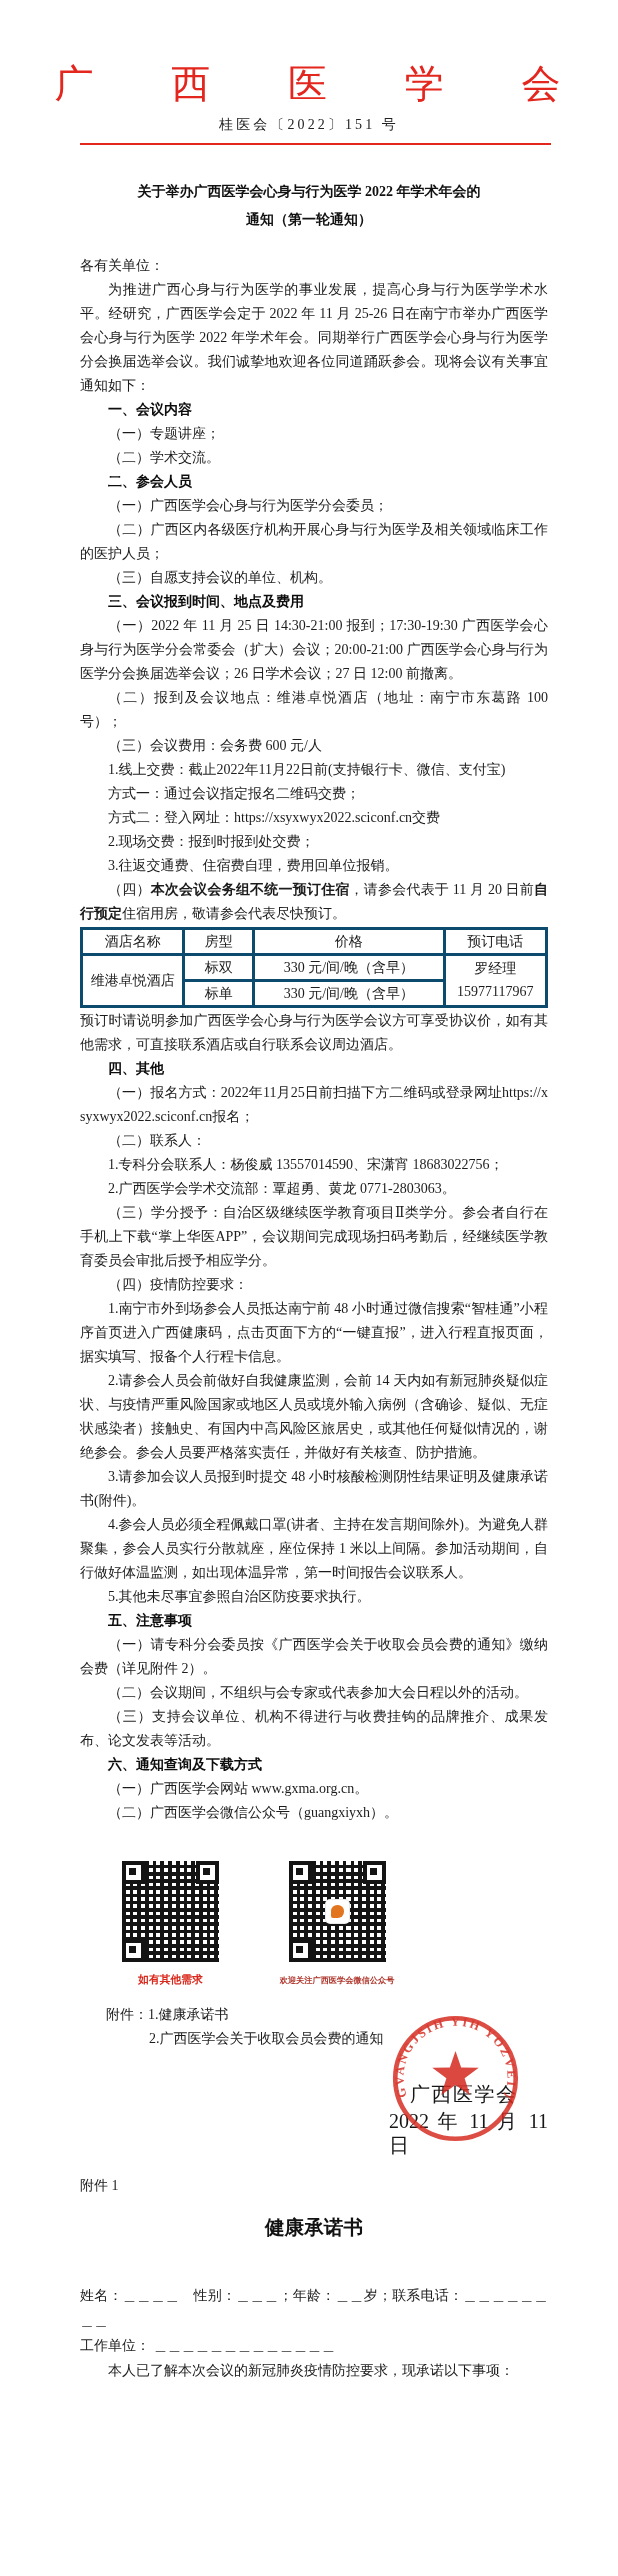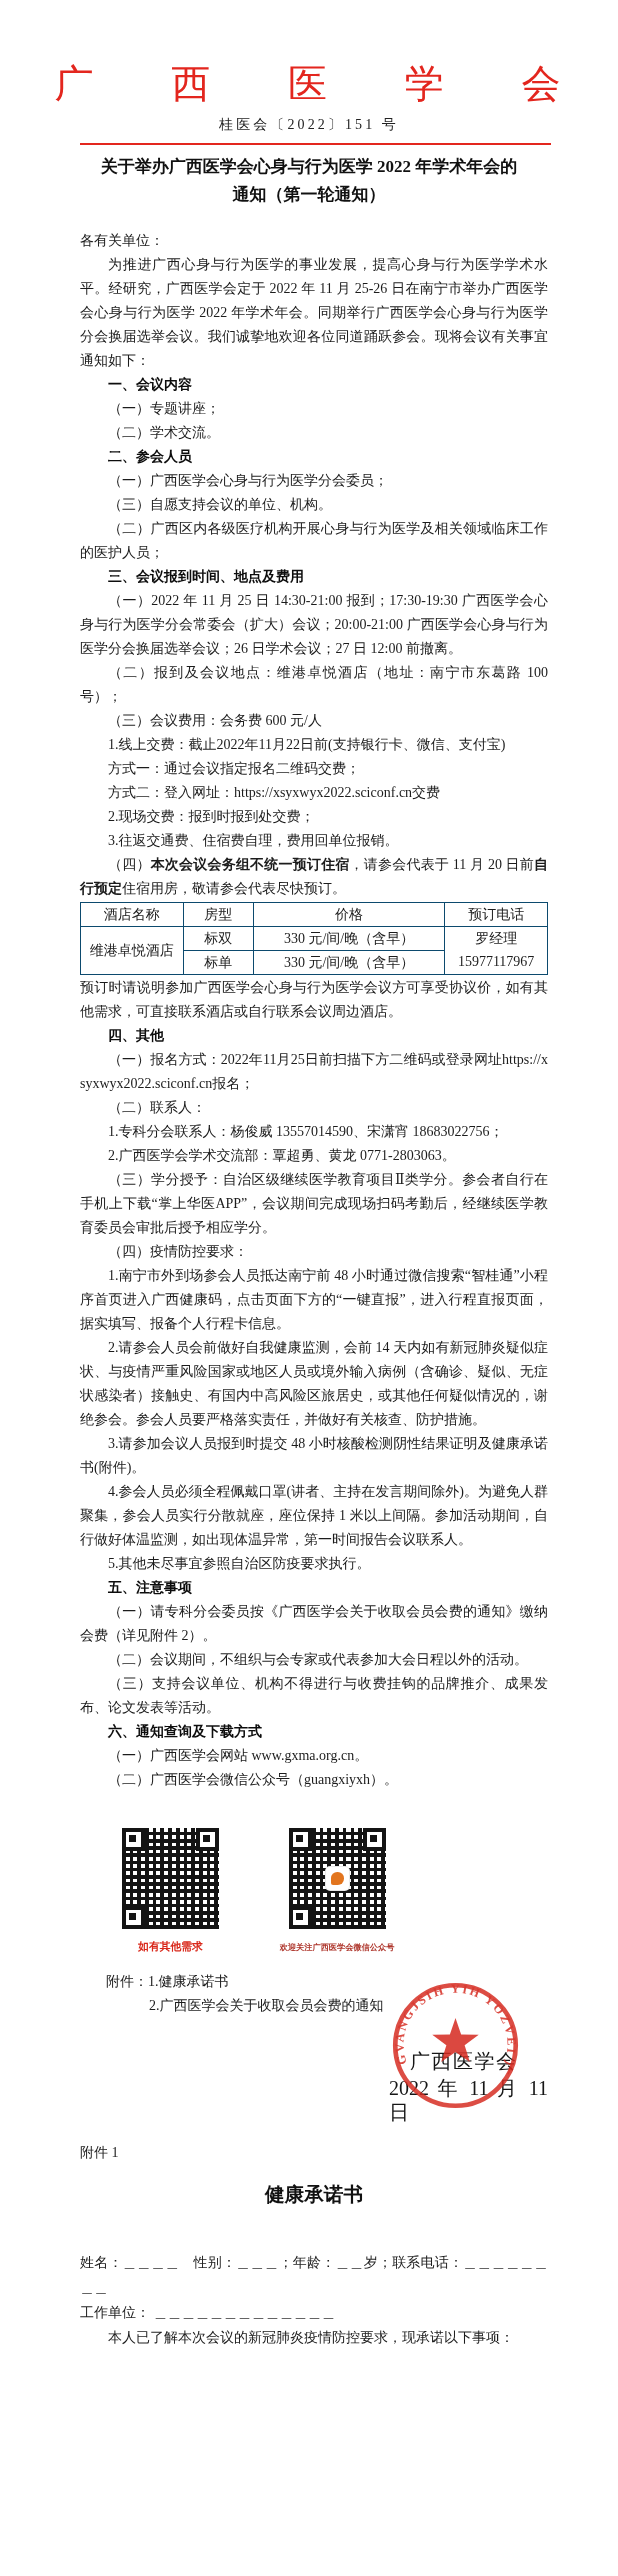--- a/index.html
+++ b/index.html
@@ -6,34 +6,34 @@
   html,body { background:#ffffff; }
   body { font-family:"Liberation Serif","DejaVu Serif",serif; color:#1c1c1c; }
   .page { width:618px; height:2772px; margin:0 auto; background:#ffffff; overflow:hidden; position:relative; }
 
   
   .doc-head { padding-top:64px; text-align:center; }
   .org-title { color:#e3261e; font-weight:normal; font-size:39px; letter-spacing:34px; padding-left:31px; line-height:1; }
   .doc-number { font-size:14px; color:#222; margin-top:13.4px; letter-spacing:3.1px; }
   .red-rule { height:2.6px; background:#e3261e; margin:8.2px 67px 0 80px; }
 
-  .notice-title { text-align:center; font-weight:bold; font-size:17px; line-height:28px; margin-top:8px; color:#111; }
+  .notice-title { text-align:center; font-weight:bold; font-size:14px; line-height:28px; margin-top:33px; color:#111; }
 
   
   .content { padding:0 70px 0 80px; font-size:14px; line-height:24px; text-align:justify; }
   .content p { margin:0; }
   .salutation { margin-top:19.6px !important; }
   .ind { text-indent:2em; }
   .hd { text-indent:2em; font-weight:bold; color:#0d0d0d; }
   .break { word-break:break-all; }
   b { font-weight:bold; }
 
   
   table.hotel { border-collapse:collapse; width:100%; margin:1px 0; font-size:14px; }
-  table.hotel th, table.hotel td { border:1px solid #0c4a6e; text-align:center; font-weight:normal; height:24px; padding:0 3.1px; line-height:23px; }
+  table.hotel th, table.hotel td { border:3px solid #0c4a6e; text-align:center; font-weight:normal; height:24px; padding:0 3.1px; line-height:23px; }
   table.hotel .phone-cell div { line-height:23px; }
 
   
   .closing { position:relative; height:309px; margin-top:26px; }
   .closing .abs { position:absolute; }
 
   .qr { width:97px; height:101px; background:
         repeating-linear-gradient(0deg,#141414 0 3.6px,transparent 3.6px 7.2px),
         repeating-linear-gradient(90deg,#141414 0 3.6px,#ffffff 3.6px 7.7px);
         position:absolute; }
@@ -82,22 +82,22 @@
 
     <p class="hd">一、会议内容</p>
     <div>
         <p class="ind">（一）专题讲座；</p>
         <p class="ind">（二）学术交流。</p>
       </div>
 
     <p class="hd">二、参会人员</p>
     <div>
         <p class="ind">（一）广西医学会心身与行为医学分会委员；</p>
+        <p class="ind">（二）广西区内各级医疗机构开展心身与行为医学及相关领域临床工作的医护人员；</p>
         <p class="ind">（三）自愿支持会议的单位、机构。</p>
-        <p class="ind">（二）广西区内各级医疗机构开展心身与行为医学及相关领域临床工作的医护人员；</p>
       </div>
 
     <p class="hd">三、会议报到时间、地点及费用</p>
     <p class="ind">（一）2022 年 11 月 25 日 14:30-21:00 报到；17:30-19:30 广西医学会心身与行为医学分会常委会（扩大）会议；20:00-21:00 广西医学会心身与行为医学分会换届选举会议；26 日学术会议；27 日 12:00 前撤离。</p>
     <p class="ind">（二）报到及会议地点：维港卓悦酒店（地址：南宁市东葛路 100 号）；</p>
     <p class="ind">（三）会议费用：会务费 600 元/人</p>
     <div>
         <p class="ind break">1.线上交费：截止2022年11月22日前(支持银行卡、微信、支付宝)</p>
         <p class="ind break">方式一：通过会议指定报名二维码交费；</p>
         <p class="ind break">方式二：登入网址：https://xsyxwyx2022.sciconf.cn交费</p>

